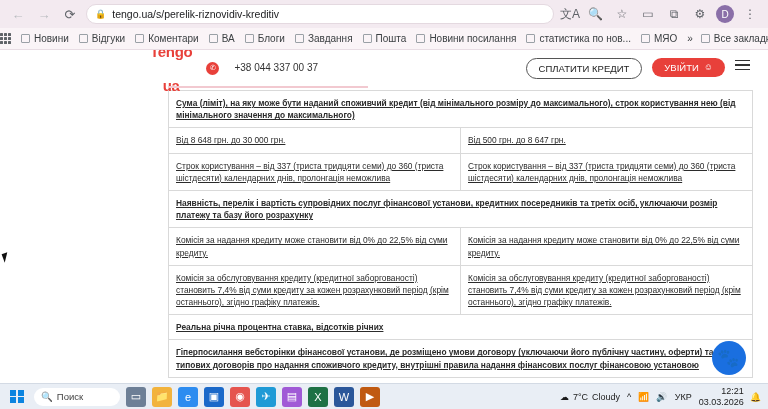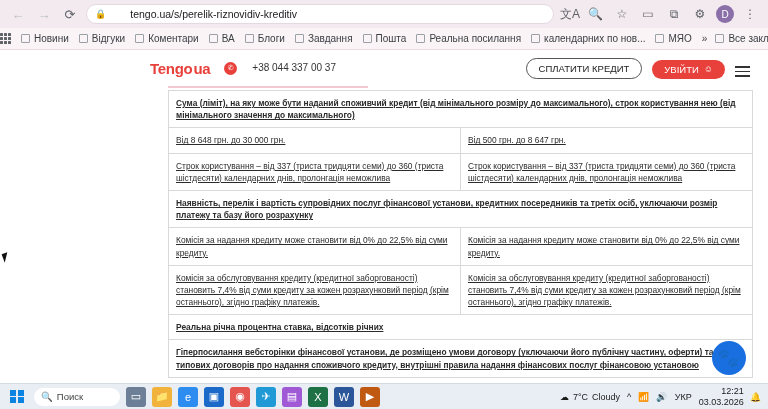--- a/index.html
+++ b/index.html
@@ -22,21 +22,21 @@
     width:20px; height:20px; display:flex; align-items:center; justify-content:center;
     color:#5f6368; font-size:13px; border-radius:50%;
   }
   .nav-btn.disabled { color:#b9bcc0; }
   .omnibox {
     flex:1; height:20px; background:#ffffff; border-radius:10px;
     display:flex; align-items:center; gap:6px; padding:0 8px;
     font-size:10.5px; color:#202124; border:1px solid #e4d9e0;
   }
   .lock { font-size:9px; }
-  .url { color:#202124; white-space:nowrap; overflow:hidden; text-overflow:ellipsis;margin-left:18px; }
+  .url { color:#202124; white-space:nowrap; overflow:hidden; text-overflow:ellipsis; }
   .tb-icon {
     width:20px; height:20px; display:flex; align-items:center; justify-content:center;
     color:#5f6368; font-size:12px;
   }
   .avatar-btn {
     width:18px; height:18px; border-radius:50%; background:#8a6fa8; color:#fff;
     font-size:10px; display:flex; align-items:center; justify-content:center;
   }
 
   .bookmarks {
@@ -57,27 +57,27 @@
   .bm-right { margin-left:auto; display:flex; align-items:center; gap:8px; }
 
   
   .page { position:relative; height:339px; background:#ffffff; overflow:hidden; }
 
   .site-header {
     height:36px; display:flex; align-items:center; gap:14px;
     padding:0 18px 0 150px; background:#fff;
   }
   .logo { font-weight:bold; color:#e8403a; font-size:15px; letter-spacing:-0.3px; }
-  .logo-wrap { display:flex; align-items:center; gap:1px; }
+  .logo-wrap { display:flex; align-items:center; gap:17px;flex-direction:column; }
   .phone { display:flex; align-items:flex-start; gap:15px; font-size:10px; color:#333; }
   .phone .circle {
     width:13px; height:13px; border-radius:50%; background:#e8403a; color:#fff;
     font-size:7px; display:flex; align-items:center; justify-content:center;
   }
-  .hdr-right { margin-left:auto; display:flex; align-items:flex-end; gap:10px; }
+  .hdr-right { margin-left:auto; display:flex; align-items:flex-start; gap:10px; }
   .btn-outline {
     border:1px solid #555; border-radius:13px; padding:4px 12px; font-size:9.5px;
     color:#222; background:#fff; white-space:nowrap;
   }
   .btn-solid {
     background:#e8403a; color:#fff; border-radius:13px; padding:4px 12px;
     font-size:9.5px; display:flex; align-items:center; gap:5px; white-space:nowrap;
   }
   .btn-solid .pic { font-size:9px; }
   .burger { display:flex; flex-direction:column; gap:3px; padding:2px 0; }
@@ -192,25 +192,25 @@
     <span class="bm">
         <span class="fav"></span>
         <span>Завдання</span>
       </span>
     <span class="bm">
         <span class="fav"></span>
         <span>Пошта</span>
       </span>
     <span class="bm">
         <span class="fav"></span>
-        <span>Реальна посилання</span>
-      </span>
-    <span class="bm">
-        <span class="fav"></span>
-        <span>календарних по нов...</span>
+        <span>Новини посилання</span>
+      </span>
+    <span class="bm">
+        <span class="fav"></span>
+        <span>статистика по нов...</span>
       </span>
     <span class="bm">
         <span class="fav"></span>
         <span>МЯО</span>
       </span>
     <span class="bm-right">
       <span>»</span>
       <span class="bm">
           <span class="fav"></span>
           <span>Все закладки</span>

